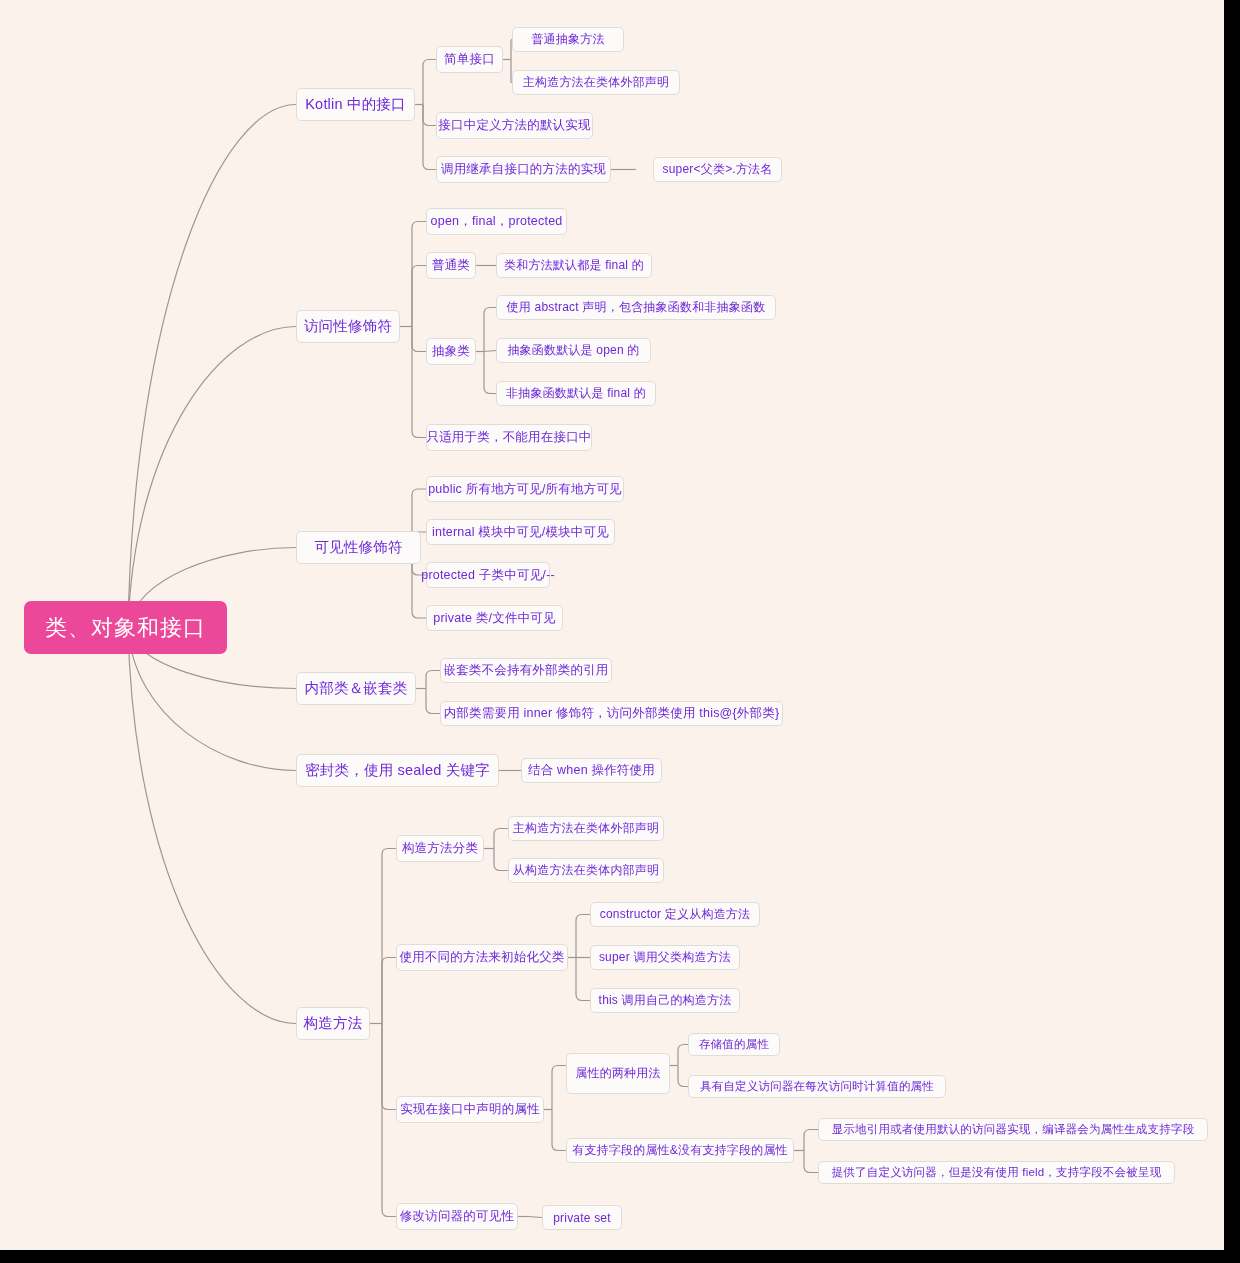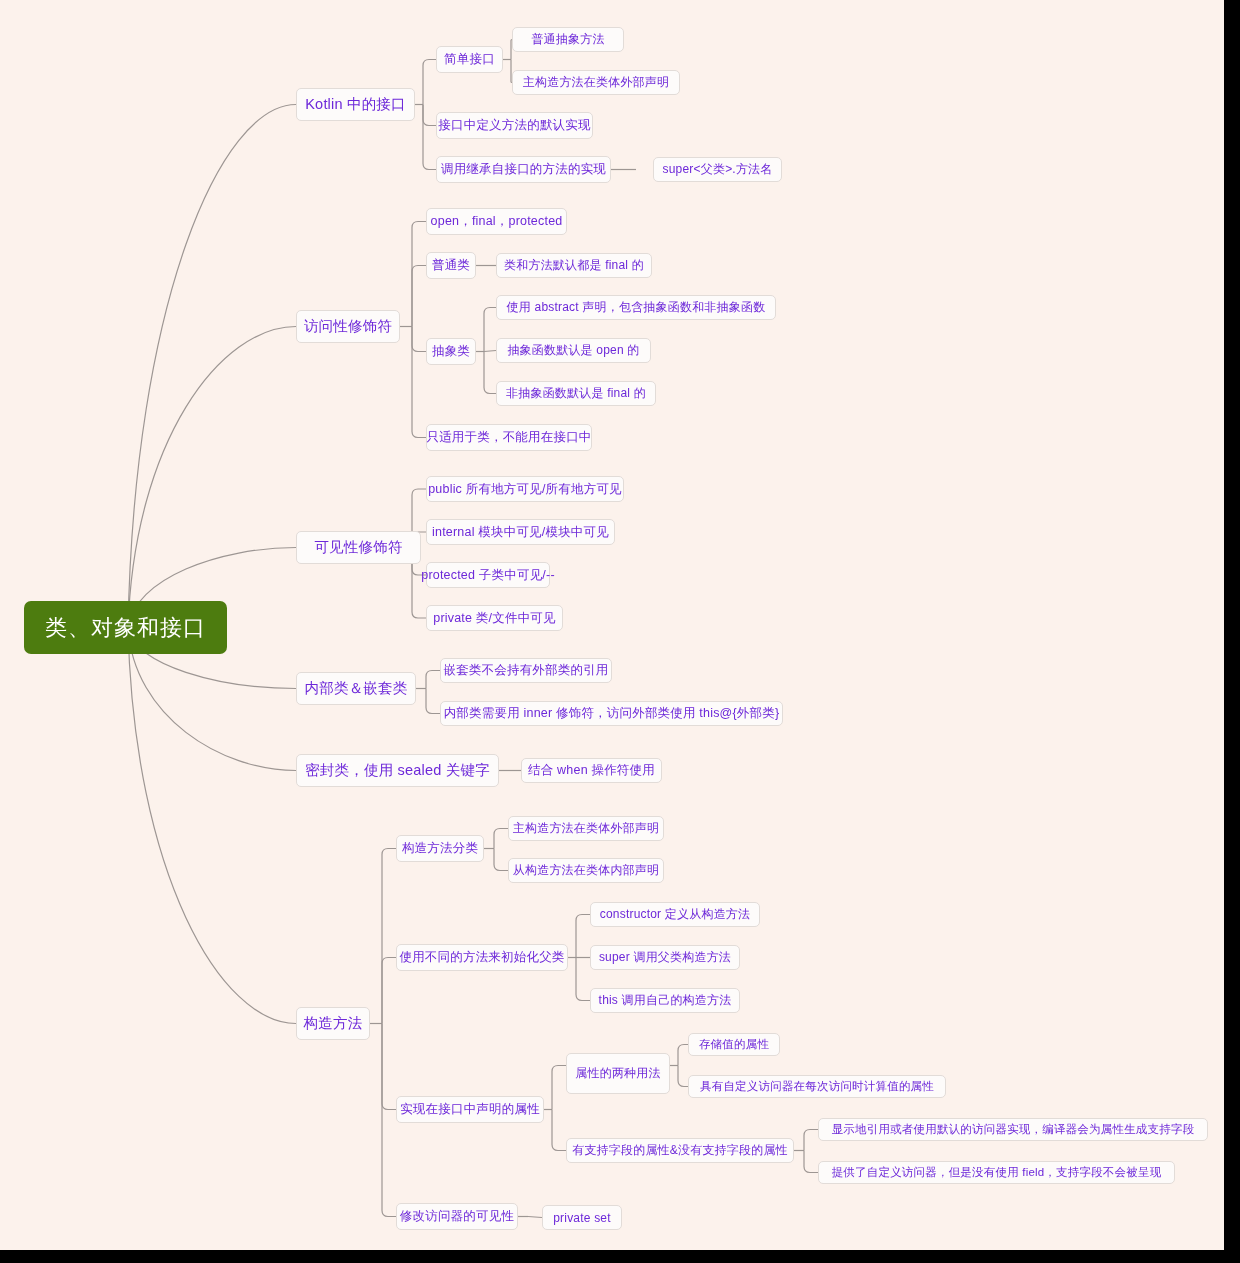--- a/index.html
+++ b/index.html
@@ -23,21 +23,21 @@
     background:#fdfbfa;
     border:1px solid #e2dcd8;
     border-radius:5px;
     color:#6d28d9;
     white-space:nowrap;
     display:flex;align-items:center;justify-content:center;
     padding:0 9px;
     letter-spacing:.2px;
   }
   .root{
-    background:#4d7c0f;
+    background:#ec4899;
     border:none;
     border-radius:7px;
     color:#ffffff;
     font-size:22px;
     letter-spacing:1px;
     padding:0 14px;
   }
   .lv1{font-size:14.5px;}
   .lv2{font-size:12.5px;}
   .lv3{font-size:12px;}

